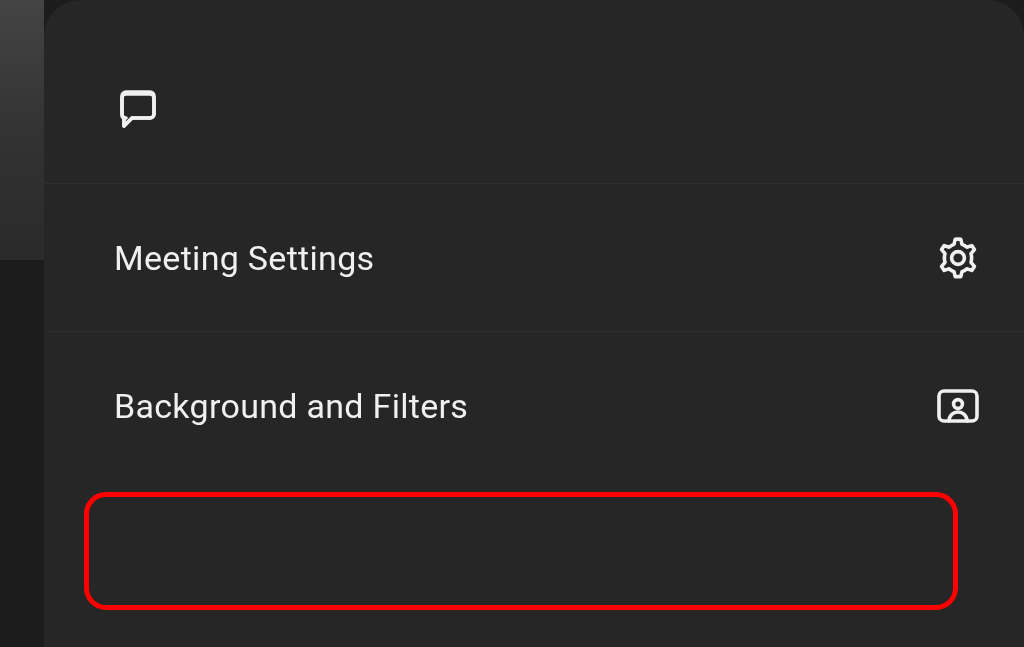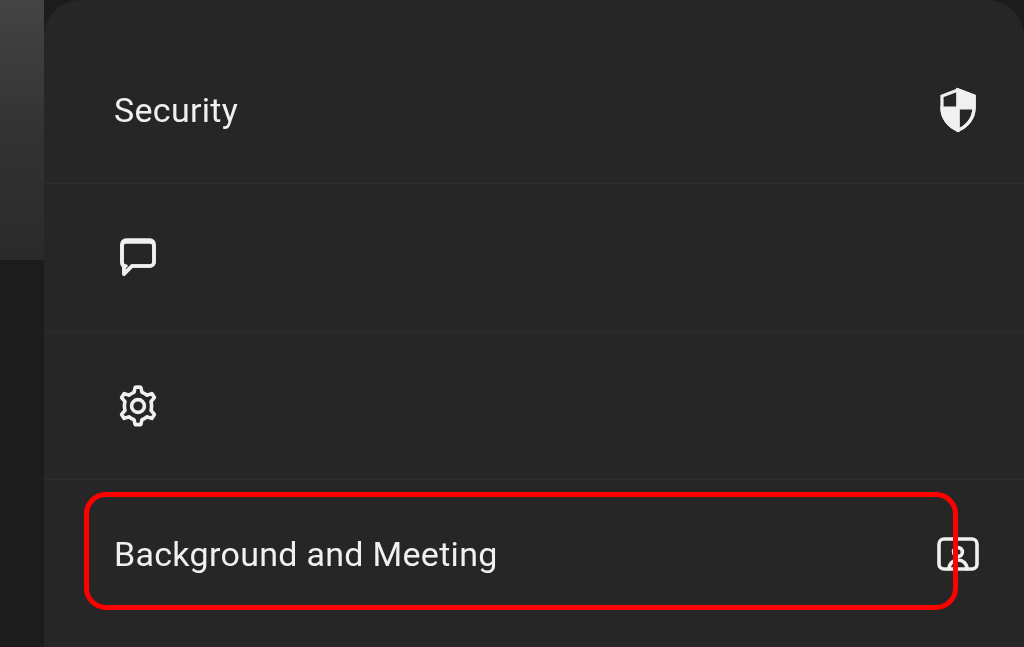--- a/index.html
+++ b/index.html
@@ -83,52 +83,42 @@
   }
 </style>
 </head>
 <body>
 
 <div class="outer-bg">
   <div class="bg-strip-left"></div>
 
   <div class="panel">
 
-    <div class="menu-item">
-      <span class="menu-label">Security</span>
-      <span class="menu-icon">
-        <svg viewBox="0 0 24 24" fill="none" stroke="currentColor" stroke-width="1.6">
-          <path d="M12 2 L20 5 V11 C20 16 16.5 20.5 12 22 C7.5 20.5 4 16 4 11 V5 Z" fill="none"></path>
-          <path d="M12 2 L20 5 V11 C20 16 16.5 20.5 12 22 V2 Z" fill="currentColor" fill-opacity="0"></path>
-          <path d="M12 2 L20 5 V11 L12 11 Z" fill="currentColor"></path>
-          <path d="M12 11 L4 11 V11 C4 16 7.5 20.5 12 22 Z" fill="currentColor"></path>
-        </svg>
-      </span>
-    </div>
 
     <div class="menu-item">
       <span class="menu-icon">
         <svg viewBox="0 0 24 24" fill="none" stroke="currentColor" stroke-width="1.8" stroke-linejoin="round">
           <path d="M4 5 C4 4 4.9 3 6 3 H18 C19.1 3 20 4 20 5 V14 C20 15.1 19.1 16 18 16 H9 L5 20 V16 H6 C4.9 16 4 15.1 4 14 Z" fill="none"></path>
           <path d="M6 4 H18 C19.1 4 20 4.9 20 6 V14 C20 15.1 19.1 16 18 16 H9 L5 20 V16 C4 16 4 15.1 4 14 V6 C4 4.9 4.9 4 6 4 Z"></path>
         </svg>
       </span>
     </div>
 
     <div class="menu-item">
+      <span class="menu-label">Meeting Settings</span>
       <span class="menu-icon">
         <svg viewBox="0 0 24 24" fill="none" stroke="currentColor" stroke-width="1.8" stroke-linejoin="round" stroke-linecap="round">
           <circle cx="12" cy="12" r="3.2"></circle>
           <path d="M12 2.5 L13.4 2.7 L14 5.2 C14.9 5.5 15.7 6 16.4 6.6 L18.9 5.8 L20.2 7.8 L18.5 9.8 C18.7 10.5 18.8 11.2 18.8 12 C18.8 12.8 18.7 13.5 18.5 14.2 L20.2 16.2 L18.9 18.2 L16.4 17.4 C15.7 18 14.9 18.5 14 18.8 L13.4 21.3 L10.6 21.3 L10 18.8 C9.1 18.5 8.3 18 7.6 17.4 L5.1 18.2 L3.8 16.2 L5.5 14.2 C5.3 13.5 5.2 12.8 5.2 12 C5.2 11.2 5.3 10.5 5.5 9.8 L3.8 7.8 L5.1 5.8 L7.6 6.6 C8.3 6 9.1 5.5 10 5.2 L10.6 2.7 Z"></path>
         </svg>
       </span>
     </div>
 
     <div class="menu-item">
-      <span class="menu-label">Background and Meeting</span>
+      <span class="menu-label">Background and Filters</span>
       <span class="menu-icon">
         <svg viewBox="0 0 24 24" fill="none" stroke="currentColor" stroke-width="1.8" stroke-linejoin="round" stroke-linecap="round">
           <rect x="2.5" y="4.5" width="19" height="15" rx="2.5"></rect>
           <circle cx="12" cy="11" r="2.2"></circle>
           <path d="M7.5 19.5 C7.5 16.8 9.5 15 12 15 C14.5 15 16.5 16.8 16.5 19.5"></path>
         </svg>
       </span>
     </div>
 
   </div>

